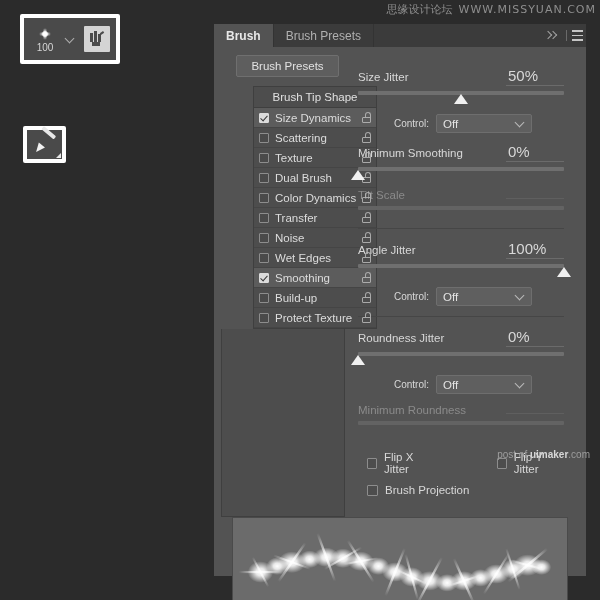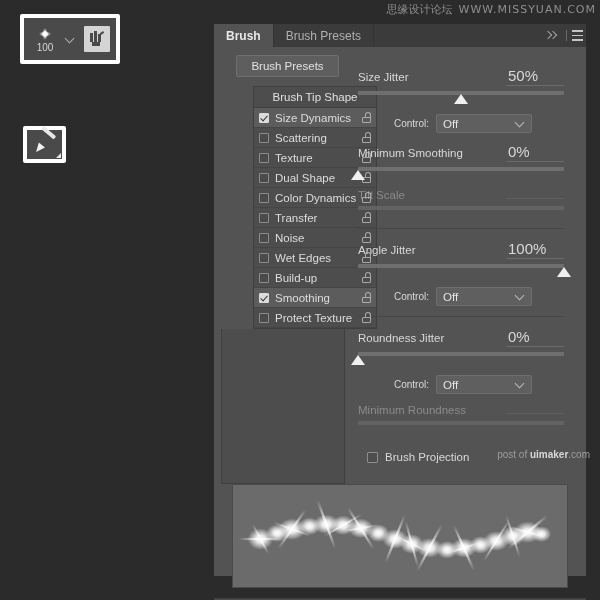--- a/index.html
+++ b/index.html
@@ -387,21 +387,21 @@
           <div class="opt-row">
             <div class="cb"></div>
             <div class="opt-label">Texture</div>
             <div class="lock">
                 <div class="shack"></div>
                 <div class="body"></div>
               </div>
           </div>
           <div class="opt-row">
             <div class="cb"></div>
-            <div class="opt-label">Dual Shape</div>
+            <div class="opt-label">Dual Brush</div>
             <div class="lock">
                 <div class="shack"></div>
                 <div class="body"></div>
               </div>
           </div>
           <div class="opt-row">
             <div class="cb"></div>
             <div class="opt-label">Color Dynamics</div>
             <div class="lock">
                 <div class="shack"></div>
@@ -425,31 +425,31 @@
               </div>
           </div>
           <div class="opt-row">
             <div class="cb"></div>
             <div class="opt-label">Wet Edges</div>
             <div class="lock">
                 <div class="shack"></div>
                 <div class="body"></div>
               </div>
           </div>
+          <div class="opt-row on">
+            <div class="cb"></div>
+            <div class="opt-label">Smoothing</div>
+            <div class="lock">
+                <div class="shack"></div>
+                <div class="body"></div>
+              </div>
+          </div>
           <div class="opt-row">
             <div class="cb"></div>
             <div class="opt-label">Build-up</div>
-            <div class="lock">
-                <div class="shack"></div>
-                <div class="body"></div>
-              </div>
-          </div>
-          <div class="opt-row on">
-            <div class="cb"></div>
-            <div class="opt-label">Smoothing</div>
             <div class="lock">
                 <div class="shack"></div>
                 <div class="body"></div>
               </div>
           </div>
           <div class="opt-row">
             <div class="cb"></div>
             <div class="opt-label">Protect Texture</div>
             <div class="lock">
                 <div class="shack"></div>
@@ -537,20 +537,30 @@
 
         <div class="ctrl-label-row">
           <span class="ctrl-label dim">Minimum Roundness</span>
           <span class="ctrl-value dim"></span>
         </div>
         <div class="slider">
           <div class="track dim"></div>
         </div>
 
         <div class="flips">
+          <div class="flip-line">
+            <label class="flip">
+              <span class="cb2"></span>
+              <span>Flip X Jitter</span>
+            </label>
+            <label class="flip second">
+              <span class="cb2"></span>
+              <span>Flip Y Jitter</span>
+            </label>
+          </div>
           <div class="flip-line">
             <label class="flip">
               <span class="cb2"></span>
               <span>Brush Projection</span>
             </label>
           </div>
         </div>
 
       </div>
     </div>

